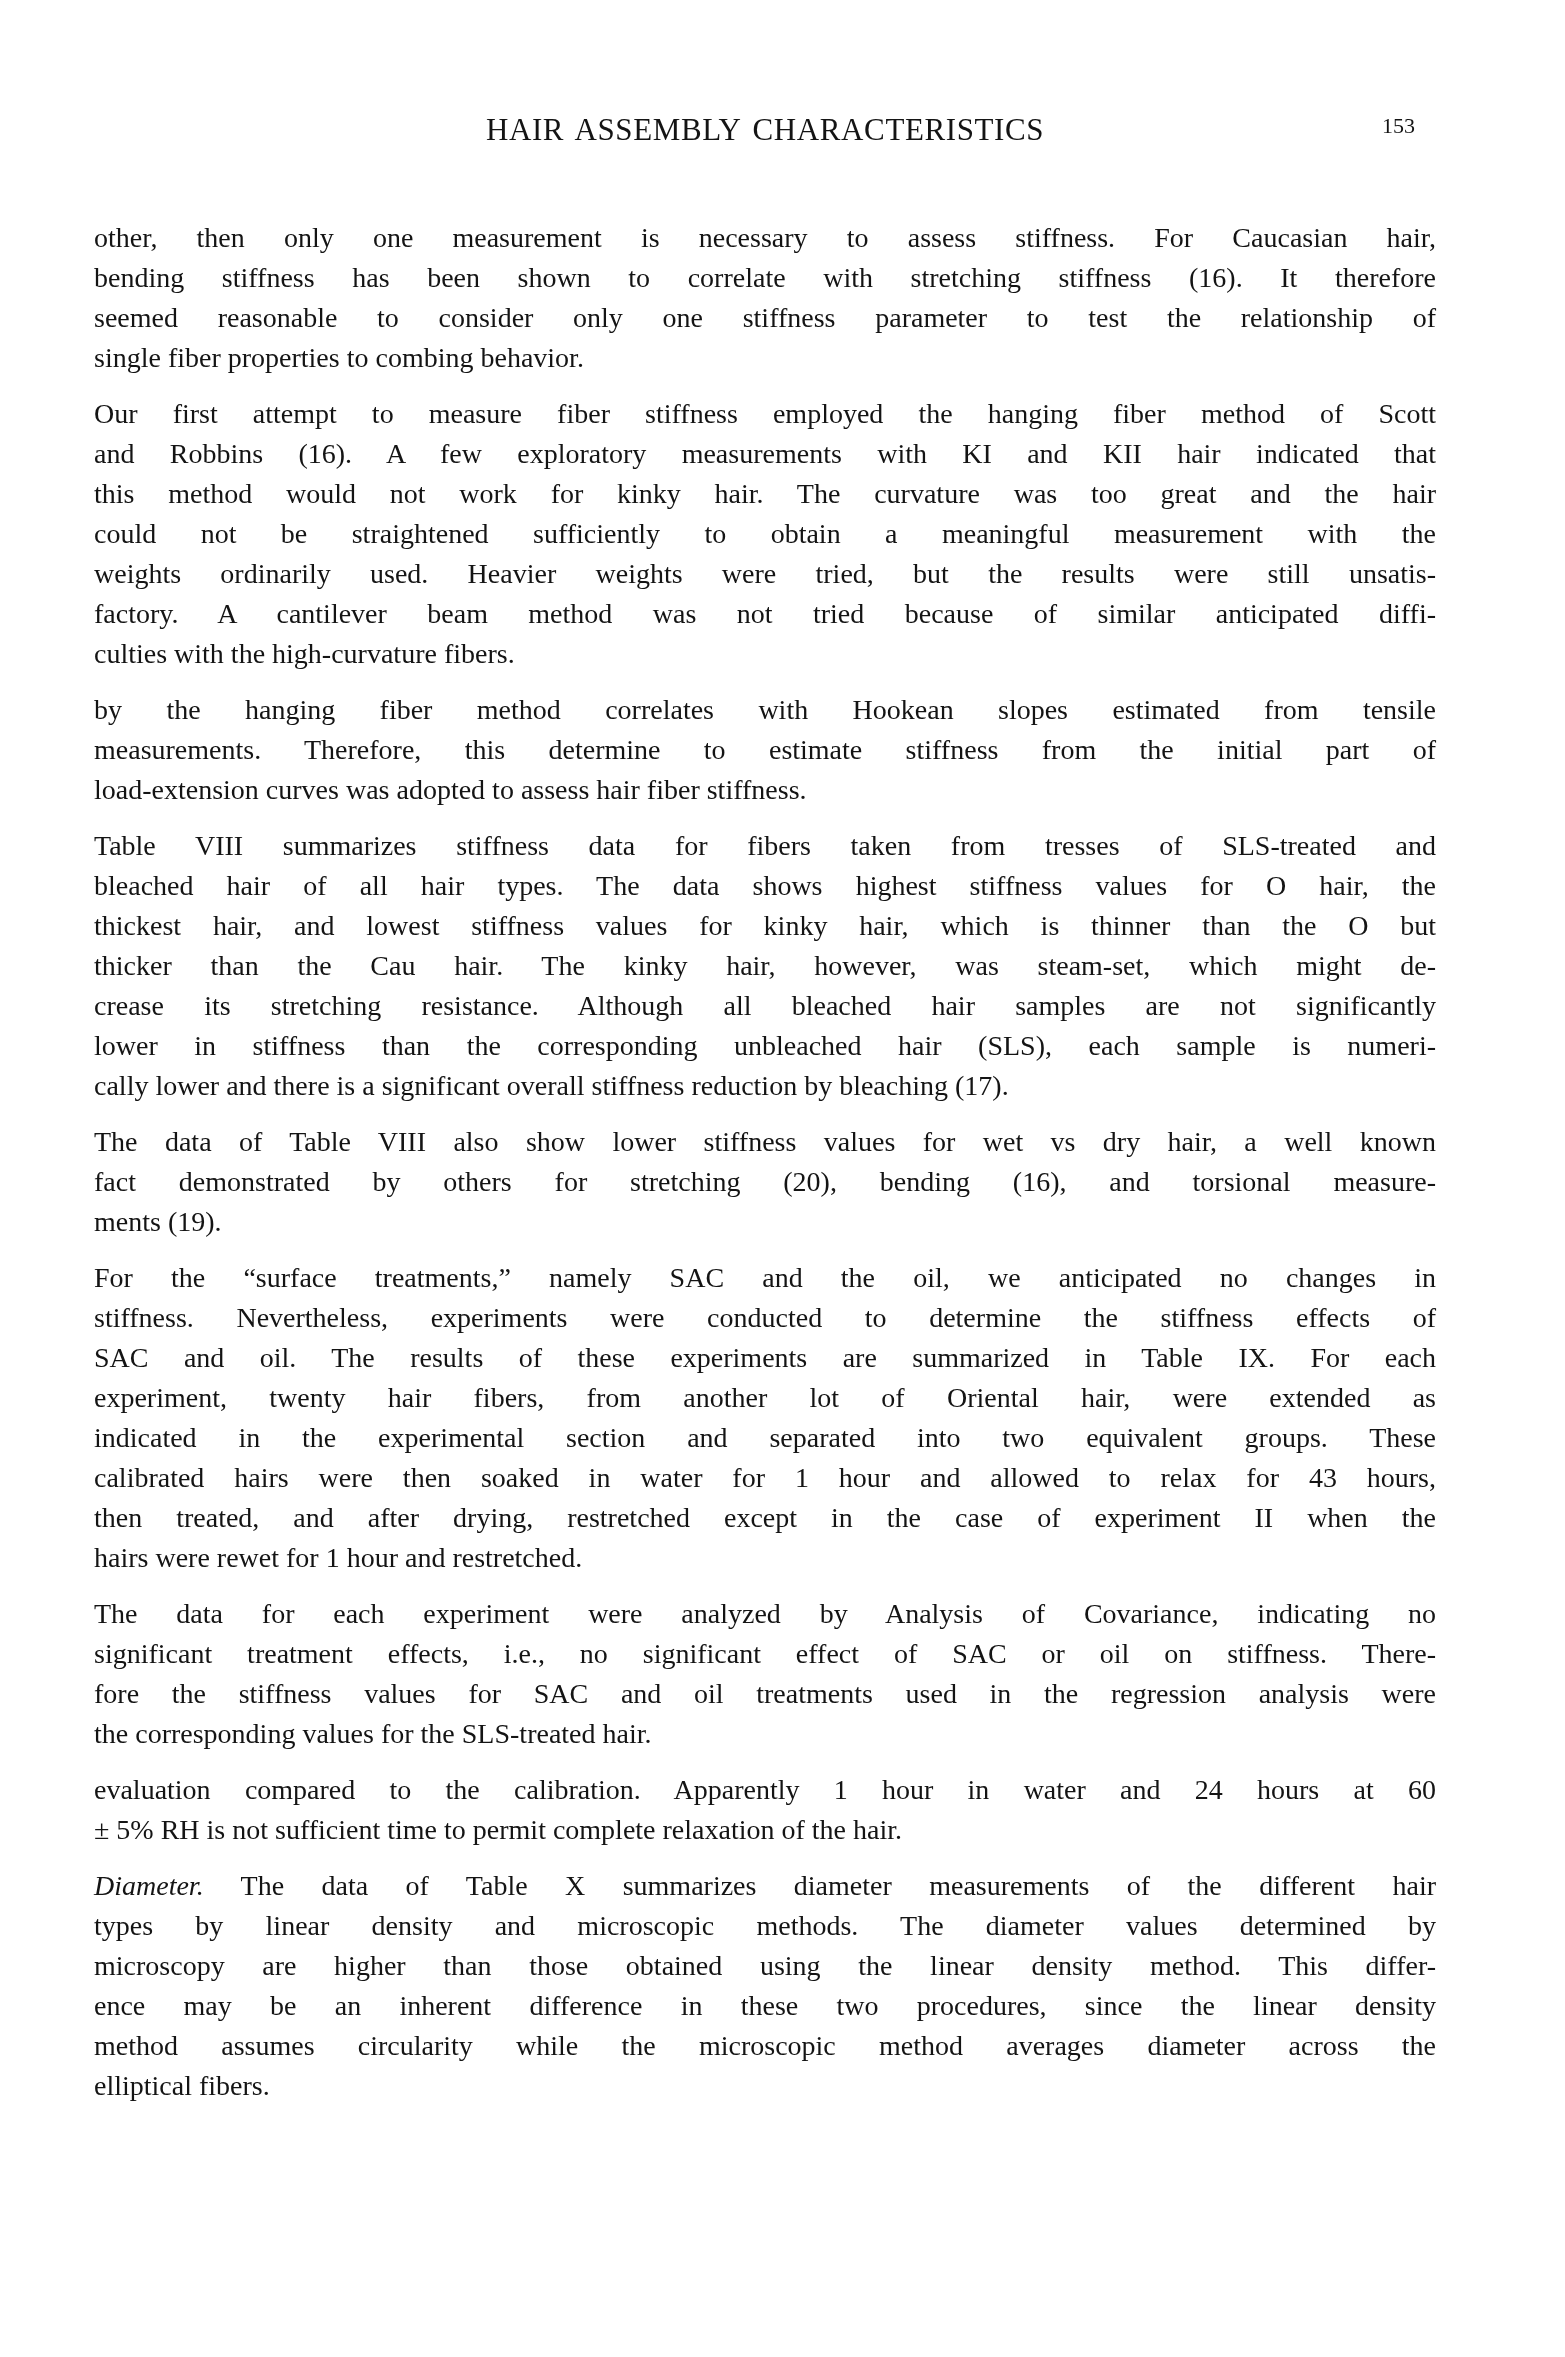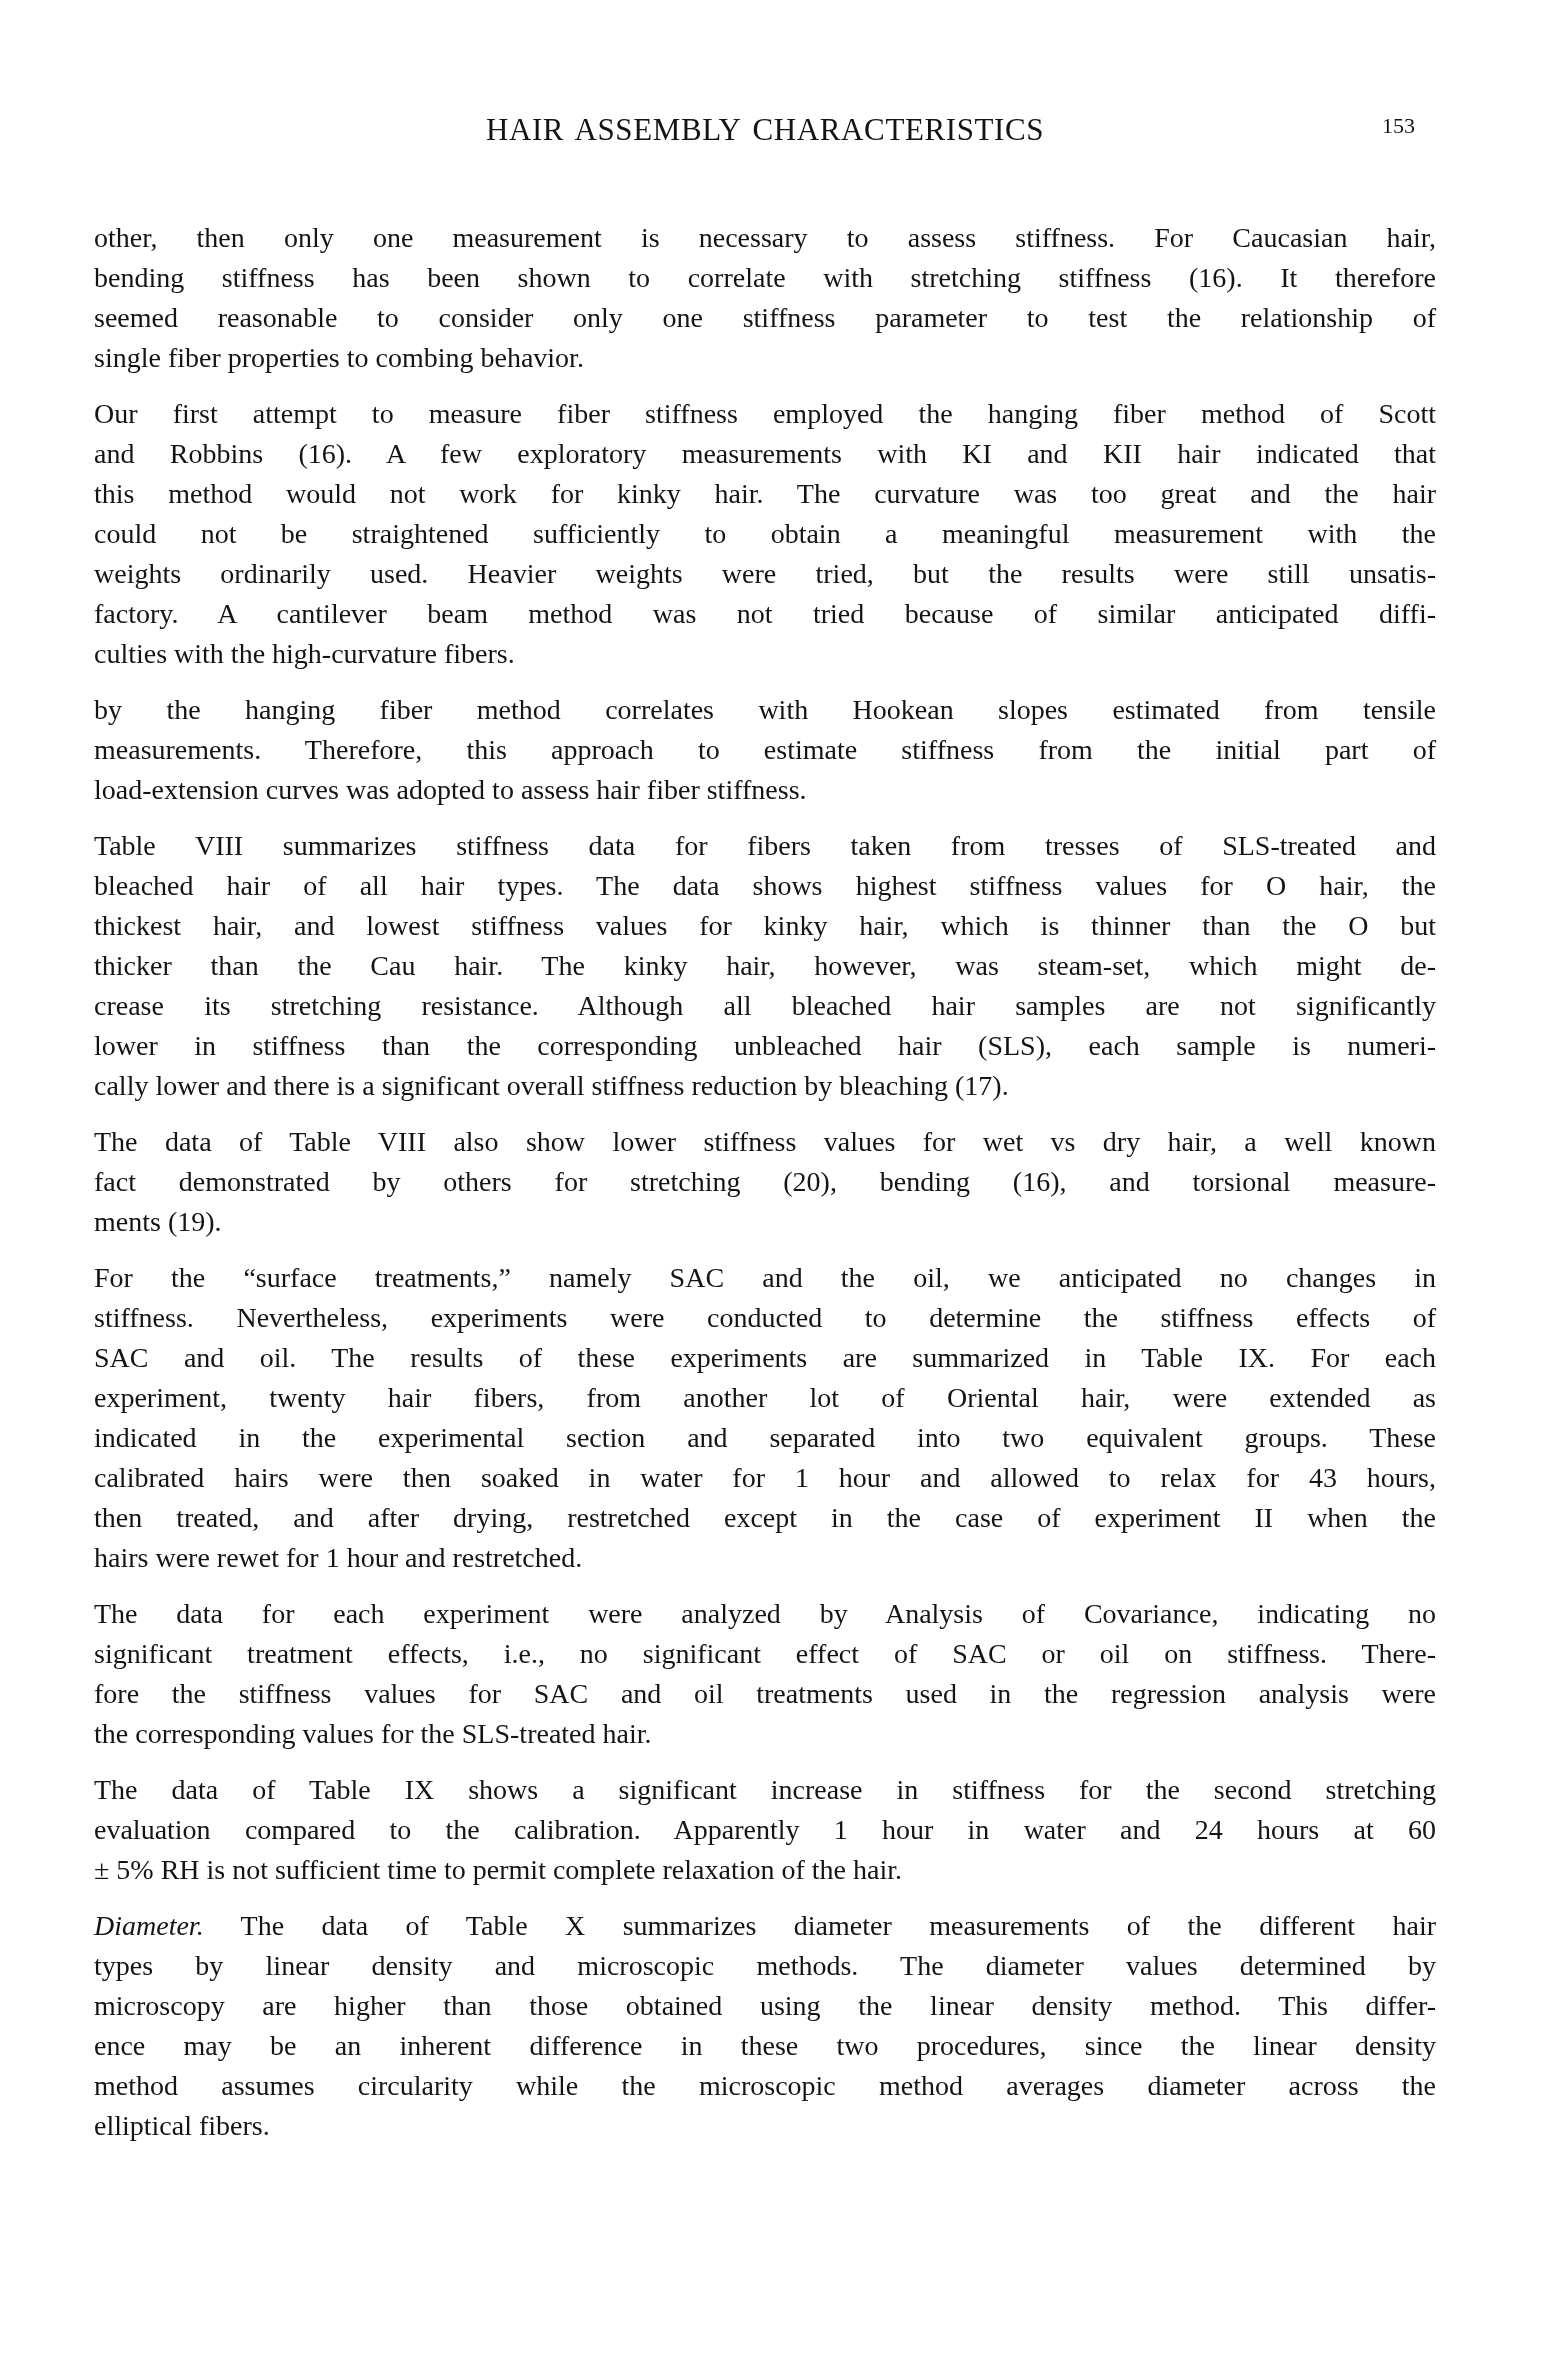--- a/index.html
+++ b/index.html
@@ -82,21 +82,21 @@
         <div class="line">Our first attempt to measure fiber stiffness employed the hanging fiber method of Scott</div>
         <div class="line">and Robbins (16). A few exploratory measurements with KI and KII hair indicated that</div>
         <div class="line">this method would not work for kinky hair. The curvature was too great and the hair</div>
         <div class="line">could not be straightened sufficiently to obtain a meaningful measurement with the</div>
         <div class="line">weights ordinarily used. Heavier weights were tried, but the results were still unsatis-</div>
         <div class="line">factory. A cantilever beam method was not tried because of similar anticipated diffi-</div>
         <div class="line last">culties with the high-curvature fibers.</div>
       </div>
       <div class="para">
         <div class="line">by the hanging fiber method correlates with Hookean slopes estimated from tensile</div>
-        <div class="line">measurements. Therefore, this approach to estimate stiffness from the initial part of</div>
+        <div class="line">measurements. Therefore, this determine to estimate stiffness from the initial part of</div>
         <div class="line last">load-extension curves was adopted to assess hair fiber stiffness.</div>
       </div>
       <div class="para">
         <div class="line">Table VIII summarizes stiffness data for fibers taken from tresses of SLS-treated and</div>
         <div class="line">bleached hair of all hair types. The data shows highest stiffness values for O hair, the</div>
         <div class="line">thickest hair, and lowest stiffness values for kinky hair, which is thinner than the O but</div>
         <div class="line">thicker than the Cau hair. The kinky hair, however, was steam-set, which might de-</div>
         <div class="line">crease its stretching resistance. Although all bleached hair samples are not significantly</div>
         <div class="line">lower in stiffness than the corresponding unbleached hair (SLS), each sample is numeri-</div>
         <div class="line last">cally lower and there is a significant overall stiffness reduction by bleaching (17).</div>
@@ -116,21 +116,20 @@
         <div class="line">then treated, and after drying, restretched except in the case of experiment II when the</div>
         <div class="line last">hairs were rewet for 1 hour and restretched.</div>
       </div>
       <div class="para">
         <div class="line">The data for each experiment were analyzed by Analysis of Covariance, indicating no</div>
         <div class="line">significant treatment effects, i.e., no significant effect of SAC or oil on stiffness. There-</div>
         <div class="line">fore the stiffness values for SAC and oil treatments used in the regression analysis were</div>
         <div class="line last">the corresponding values for the SLS-treated hair.</div>
       </div>
       <div class="para">
-        <div class="line">The data of Table IX shows a significant increase in stiffness for the second stretching</div>
         <div class="line">evaluation compared to the calibration. Apparently 1 hour in water and 24 hours at 60</div>
         <div class="line last">± 5% RH is not sufficient time to permit complete relaxation of the hair.</div>
       </div>
       <div class="para">
         <div class="line"><em class="lead">Diameter.</em> The data of Table X summarizes diameter measurements of the different hair</div>
         <div class="line">types by linear density and microscopic methods. The diameter values determined by</div>
         <div class="line">microscopy are higher than those obtained using the linear density method. This differ-</div>
         <div class="line">ence may be an inherent difference in these two procedures, since the linear density</div>
         <div class="line">method assumes circularity while the microscopic method averages diameter across the</div>
         <div class="line last">elliptical fibers.</div>

